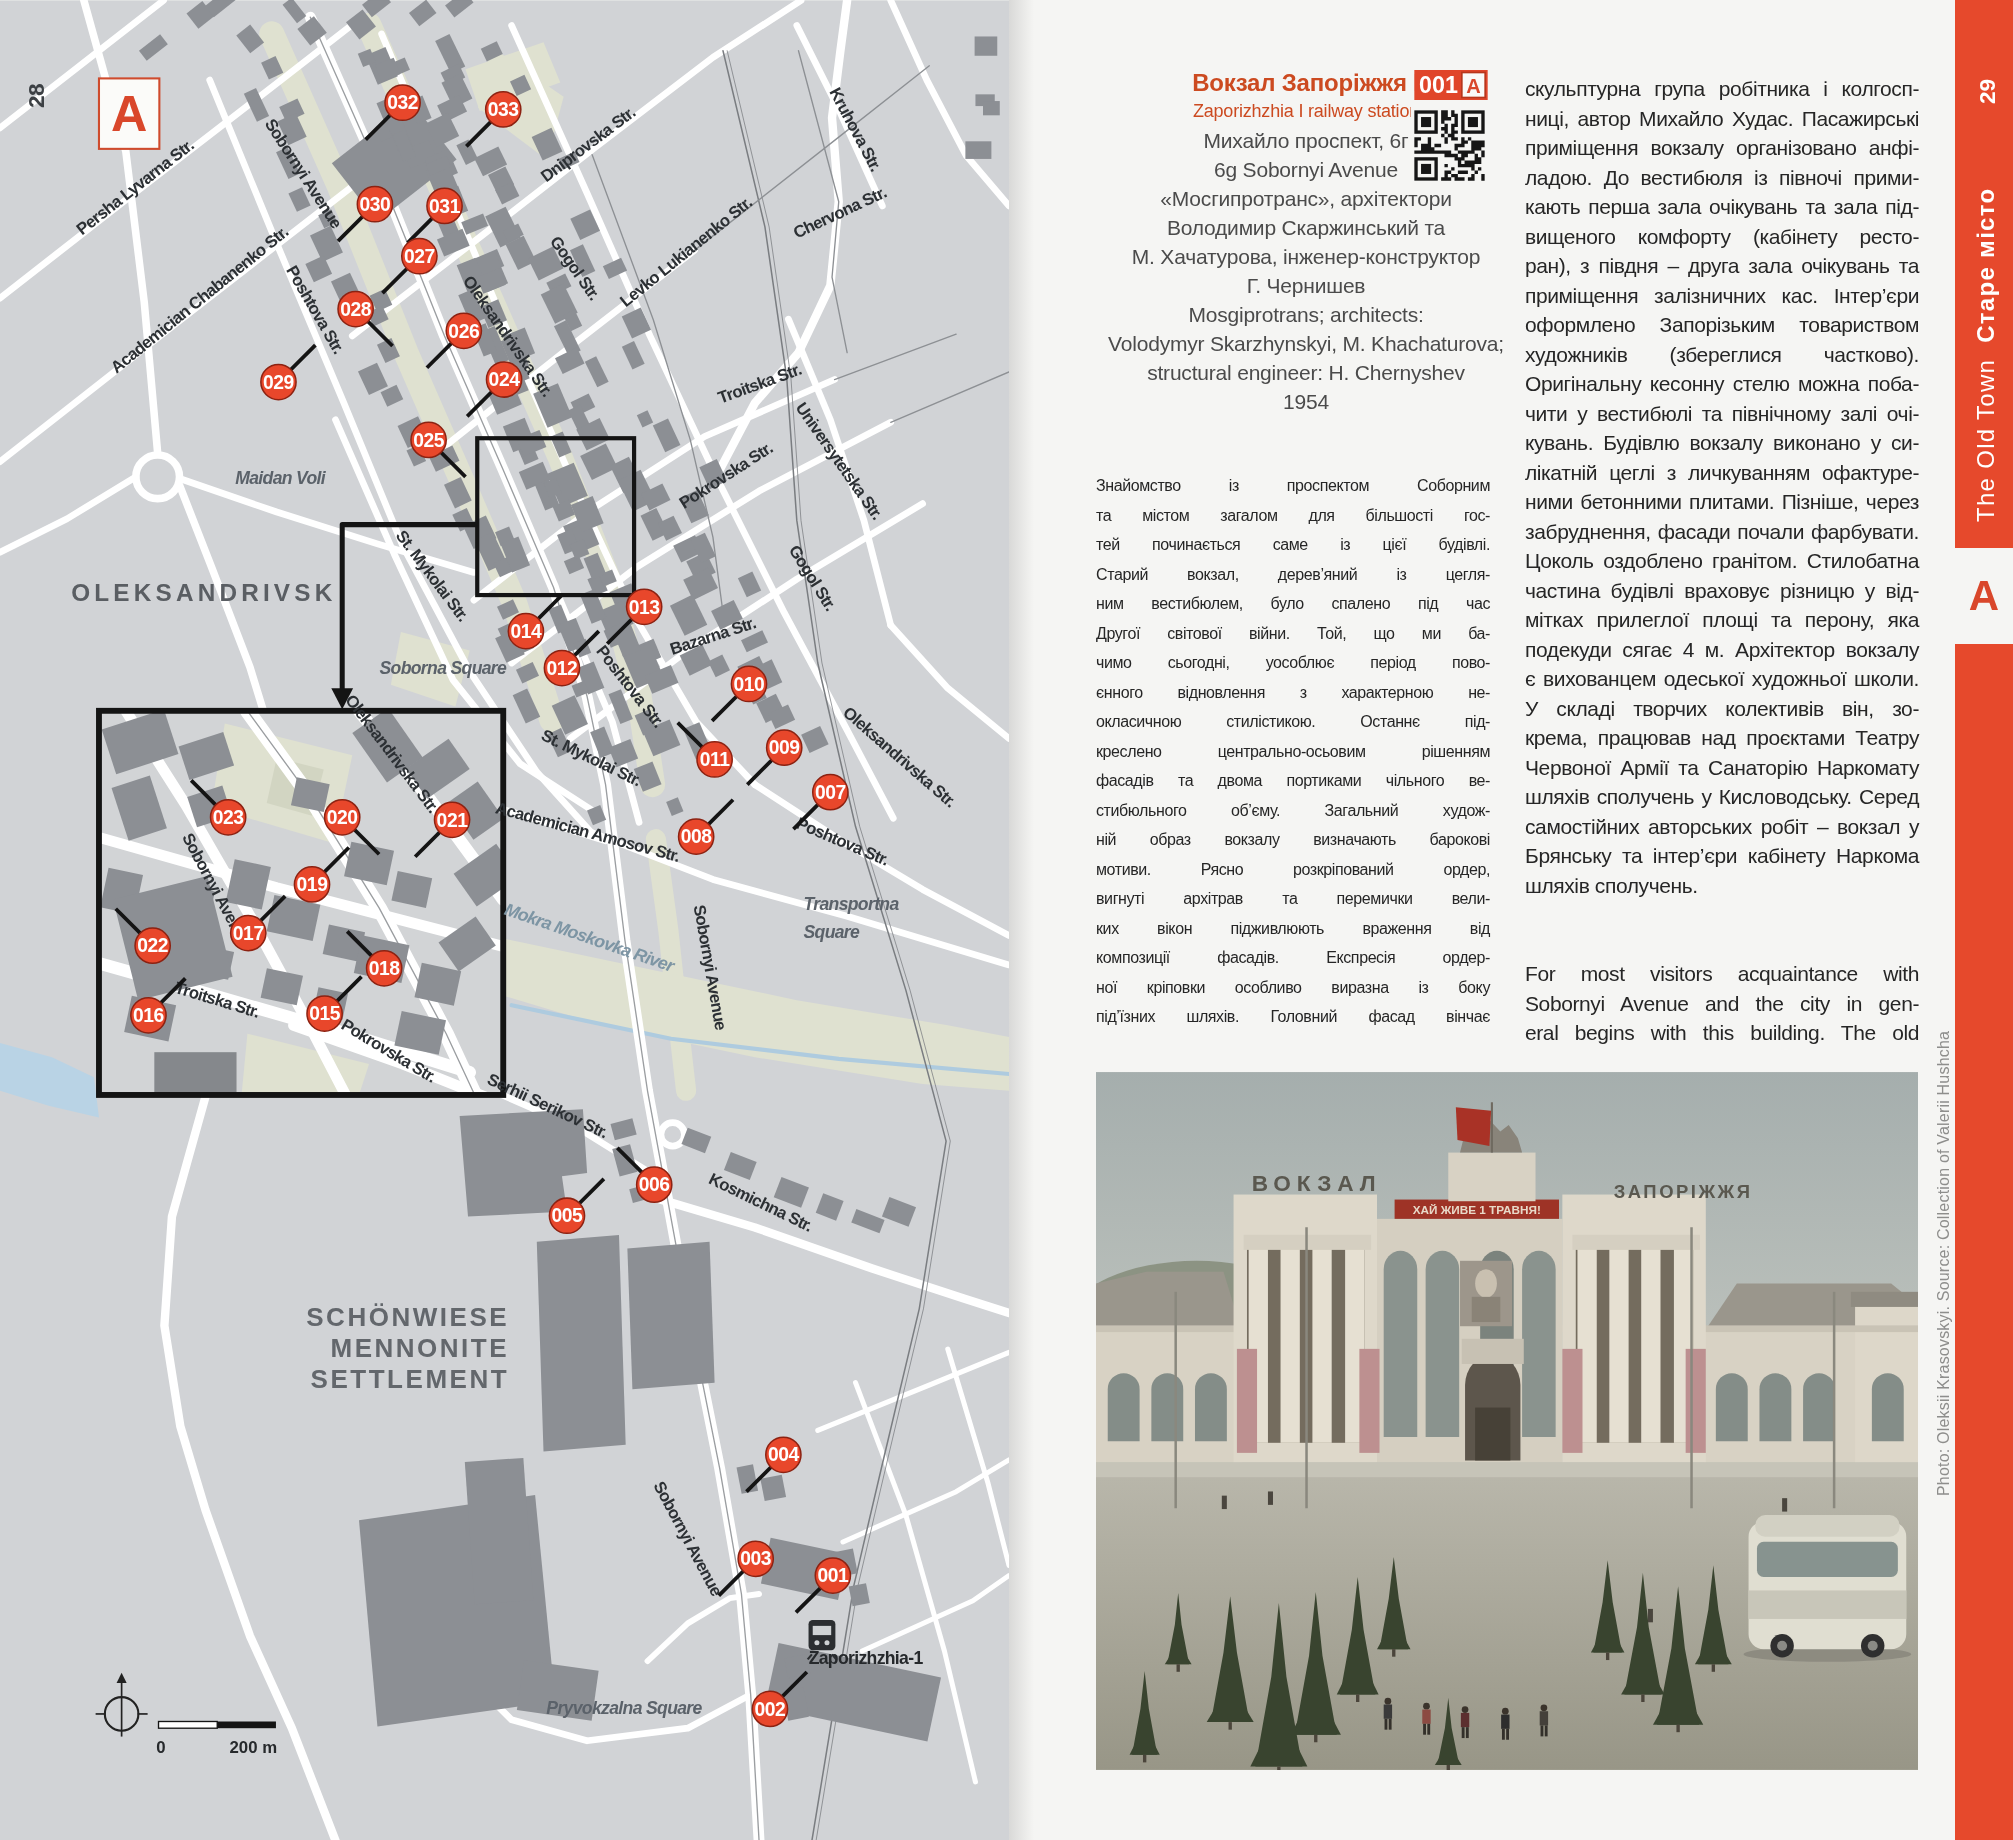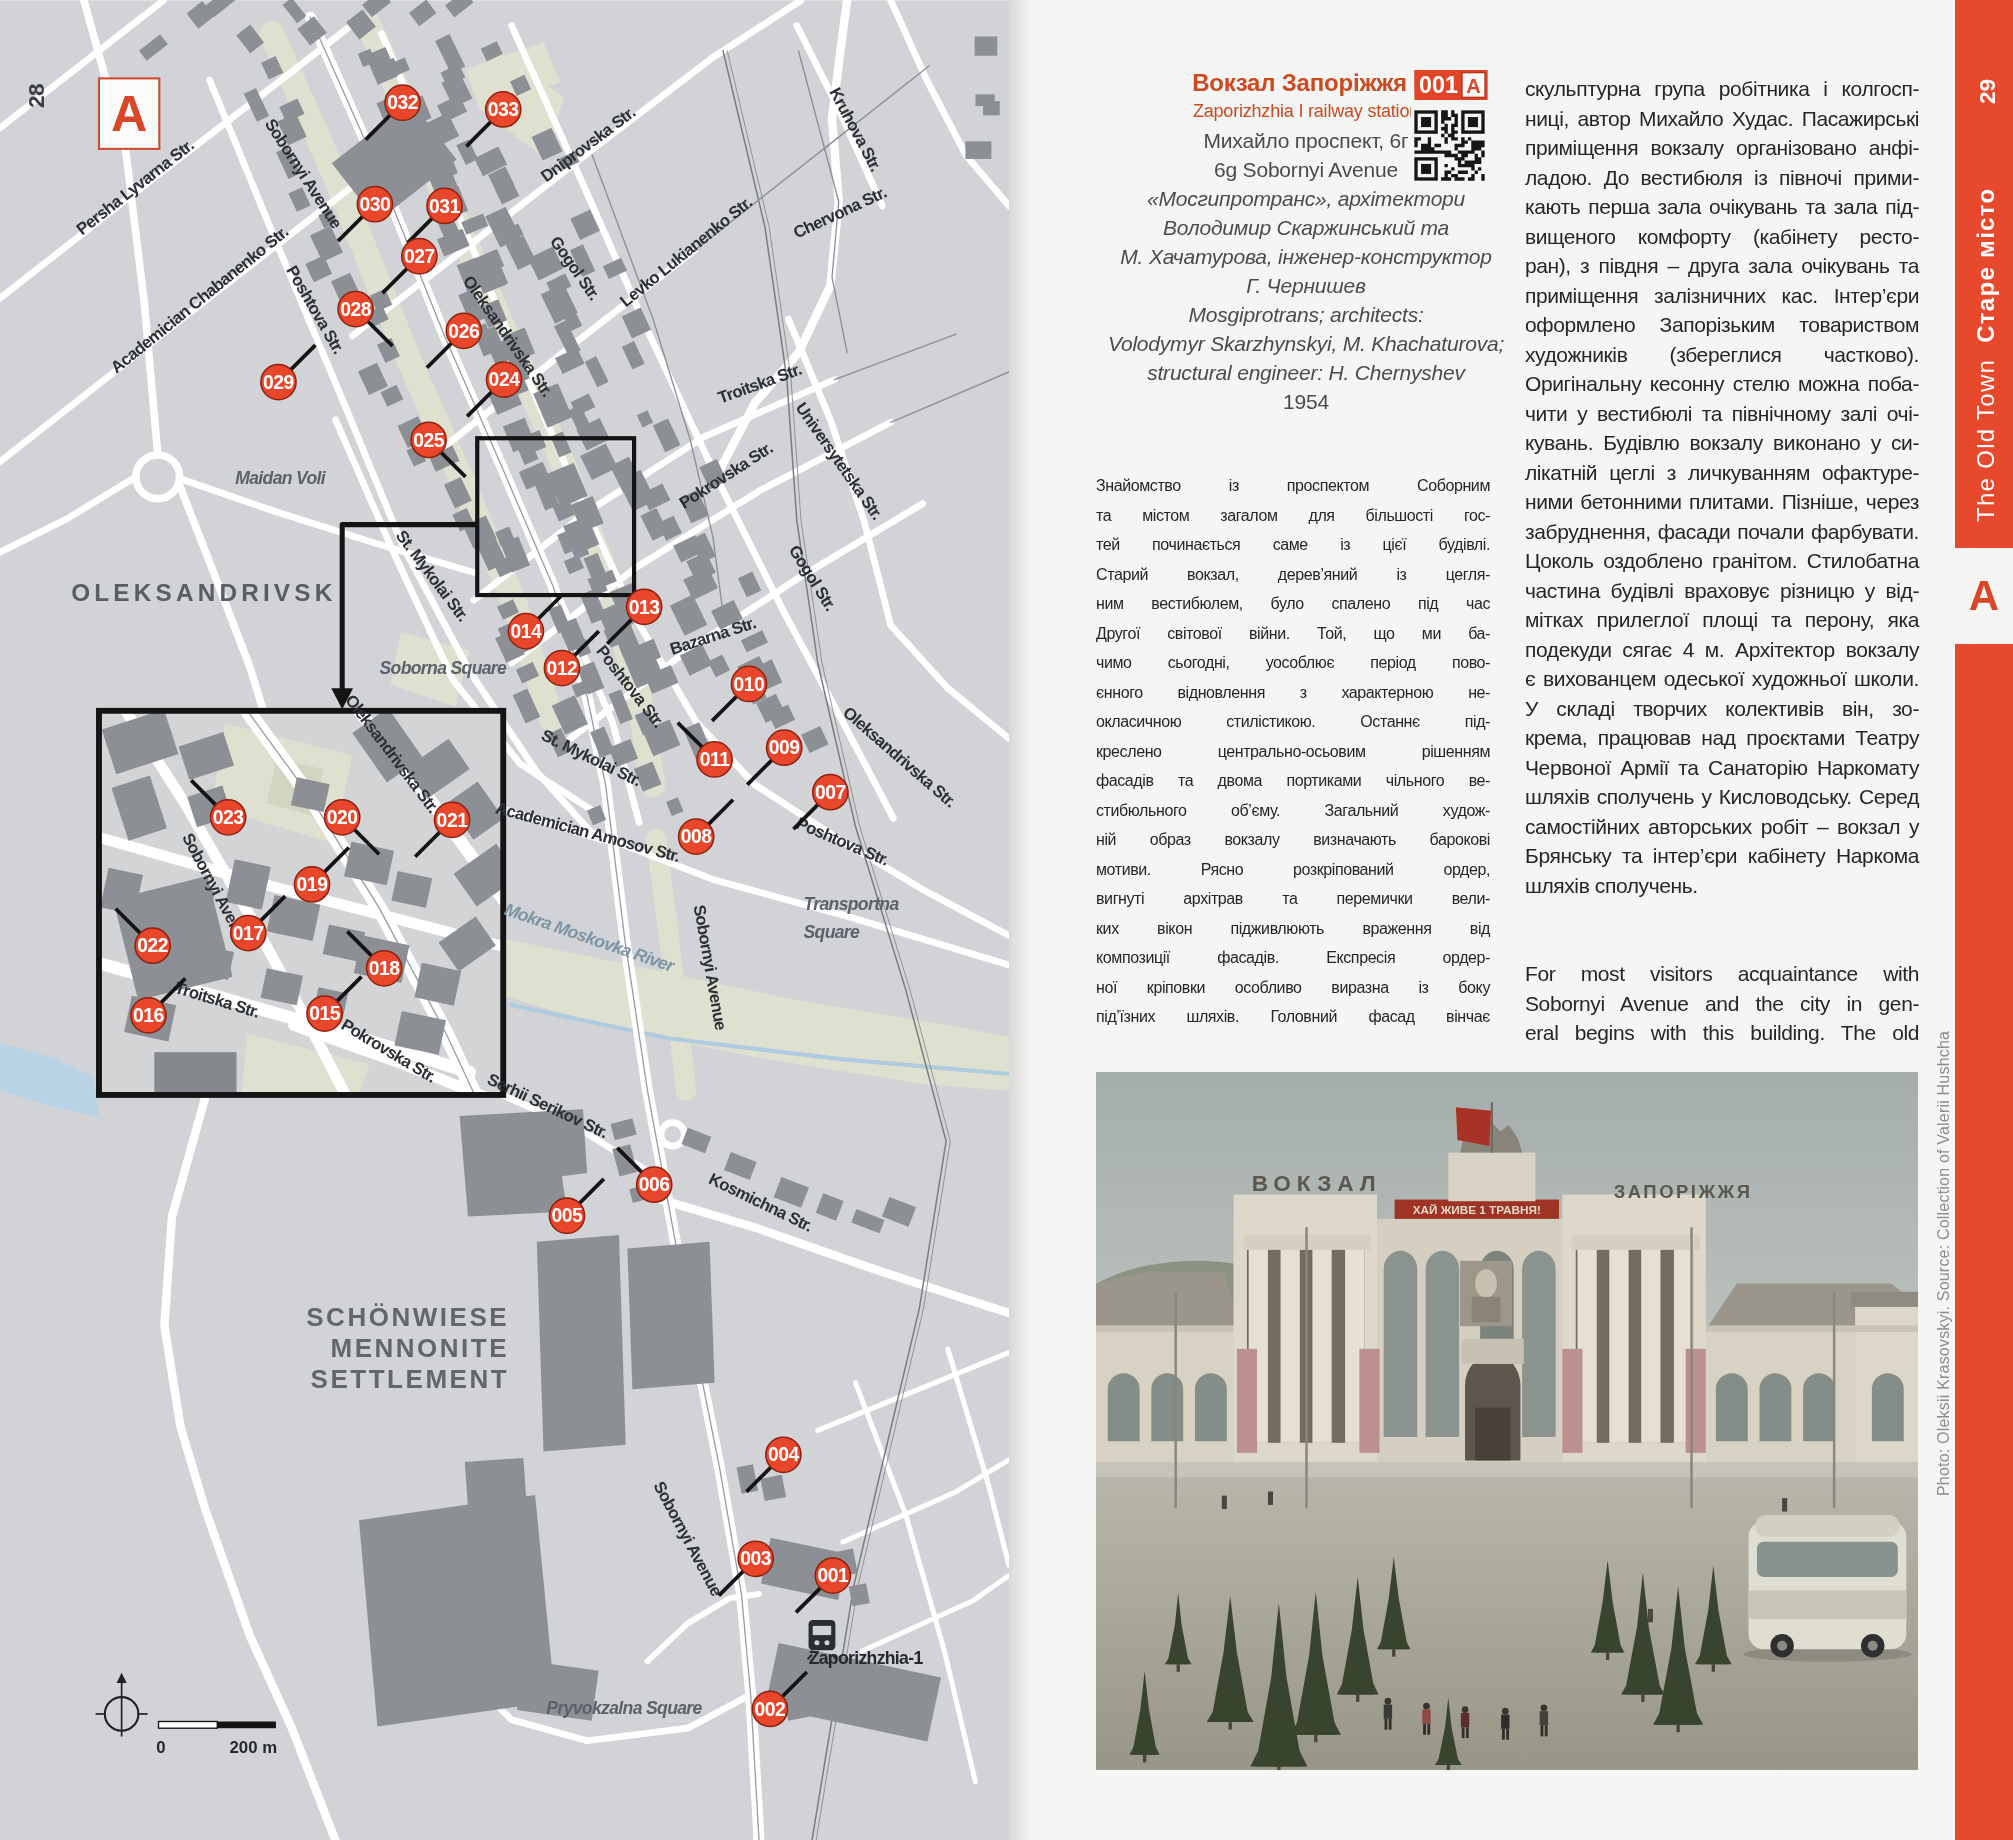--- a/index.html
+++ b/index.html
@@ -6,21 +6,21 @@
   body{width:2014px;height:1841px;position:relative;font-family:"Liberation Sans",sans-serif;background:#f5f5f3;overflow:hidden;}
   #leftpage{position:absolute;left:0;top:0;width:1009px;height:1841px;}
   #rightpage{position:absolute;left:1009px;top:0;width:1004px;height:1841px;background:#f5f5f3;}
   .line{white-space:nowrap;}
   .just{text-align:justify;text-align-last:justify;}
   #col1title{position:absolute;left:87px;top:68px;width:420px;font-size:21px;line-height:29px;letter-spacing:-0.2px;color:#4b4b4b;text-align:center;}
   #col1body{position:absolute;left:87px;top:471px;width:394px;font-size:16px;line-height:29.5px;letter-spacing:-0.4px;color:#262626;}
   #col2body{position:absolute;left:516px;top:74px;width:394px;font-size:21px;line-height:29.5px;letter-spacing:-0.4px;color:#262626;}
   .red{color:#cc4a20;}
   .b{font-weight:bold;}
-  .i{font-style:italic;}
+  .i{}
   #badge{position:absolute;left:405px;top:70px;width:74px;height:30px;}
   #qr{position:absolute;left:402px;top:107px;}
   #photo{position:absolute;left:87px;top:1072px;width:822px;height:698px;}
   #credit{position:absolute;left:944px;top:1072px;width:20px;height:424px;}
   #credit span{position:absolute;left:0;bottom:0;transform-origin:0 100%;transform:rotate(-90deg) translateX(0px);white-space:nowrap;font-size:16px;color:#8e8e8c;letter-spacing:0.2px;}
   #sidebar{position:absolute;left:946px;top:0;width:58px;height:1841px;}
   .sbred{position:absolute;left:0;width:58px;background:#e6492c;}
   #sbnum{position:absolute;left:18.5px;top:104px;transform-origin:0 0;transform:rotate(-90deg);color:#fff;font-size:22.7px;font-weight:bold;}
   #sbtxt{position:absolute;left:17px;top:522px;transform-origin:0 0;transform:rotate(-90deg);color:#fff;font-size:24px;letter-spacing:1.3px;white-space:nowrap;}
   #sbA{position:absolute;left:0px;top:548px;width:58px;height:96px;background:#f5f5f3;text-align:center;}

